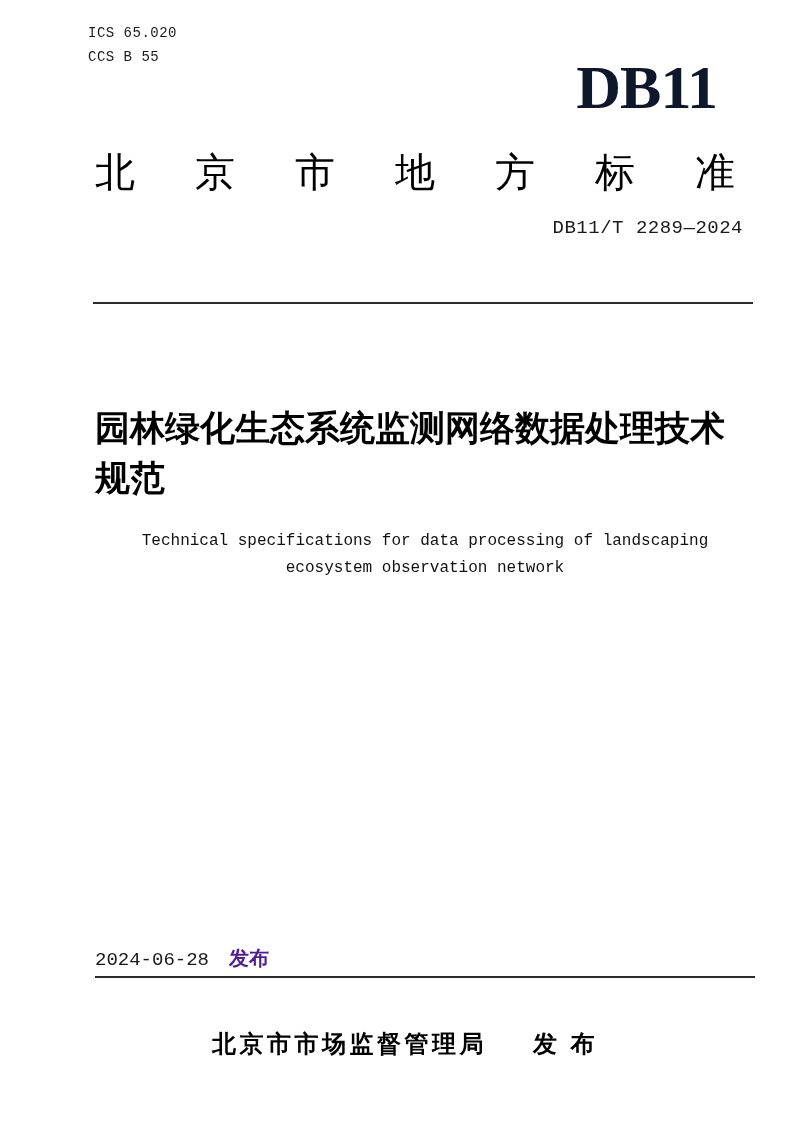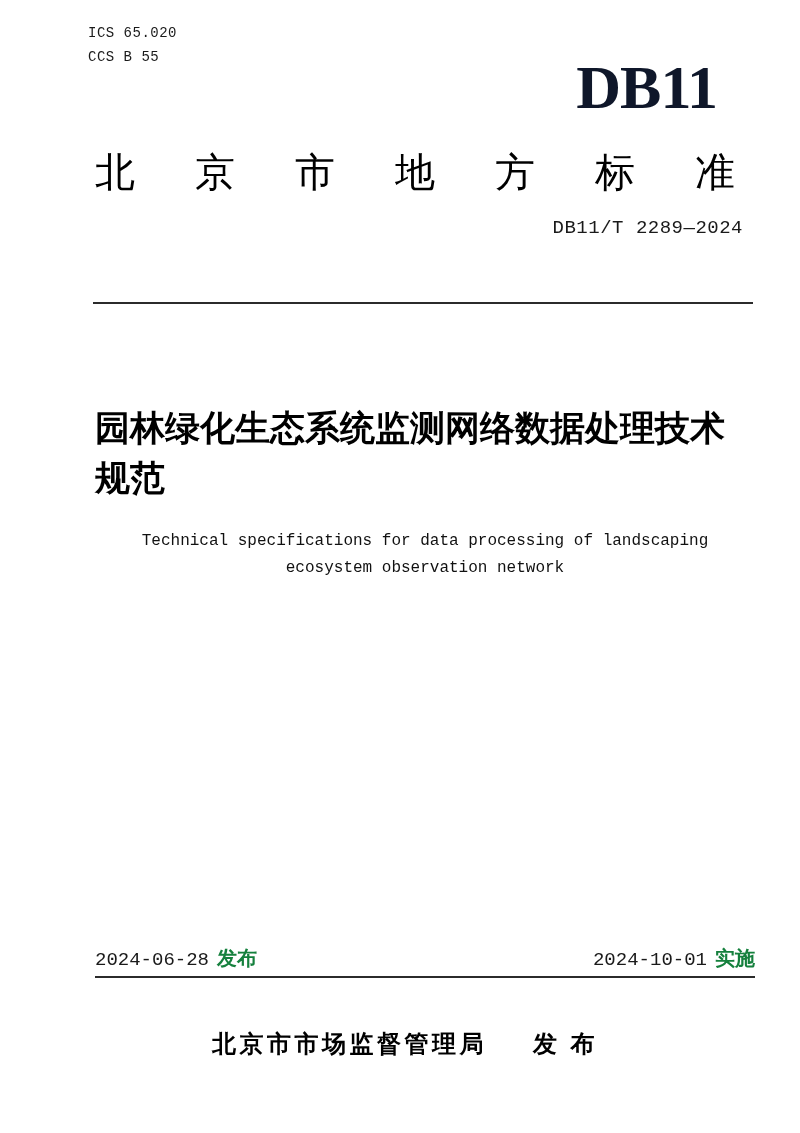--- a/index.html
+++ b/index.html
@@ -66,21 +66,21 @@
     position: absolute; left: 95px; top: 948px; width: 660px;
     height: 30px; box-sizing: border-box;
     border-bottom: 2px solid #2b2b2b;
     display: flex; justify-content: space-between; align-items: flex-end;
     padding-bottom: 4px;
   }
   .date-group { display: flex; align-items: baseline; gap: 8px; }
   .date-value { font-size: 19px; }
   .date-label {
     font-family: "Liberation Sans", sans-serif;
-    font-size: 20px; font-weight: bold; color: #15803d;
+    font-size: 20px; font-weight: bold; color: #4c1d95; margin-left: 12px;
   }
 
   .publisher-row {
     position: absolute; left: 95px; top: 1028px; width: 620px;
     display: flex; justify-content: center; align-items: baseline; gap: 46px;
     font-size: 24px; font-weight: bold; letter-spacing: 3.5px;
     color: #000; white-space: nowrap;
   }
 </style>
 </head>
@@ -115,24 +115,20 @@
   <div class="title-en mono">
     <div>Technical specifications for data processing of landscaping</div>
     <div>ecosystem observation network</div>
   </div>
 
   <div class="date-row">
     <div class="date-group">
       <span class="date-value mono">2024-06-28</span>
       <span class="date-label">发布</span>
     </div>
-    <div class="date-group">
-      <span class="date-value mono">2024-10-01</span>
-      <span class="date-label">实施</span>
-    </div>
   </div>
 
   <div class="publisher-row">
     <span>北京市市场监督管理局</span>
     <span>发 布</span>
   </div>
 
 </div>
 
 </body></html>

